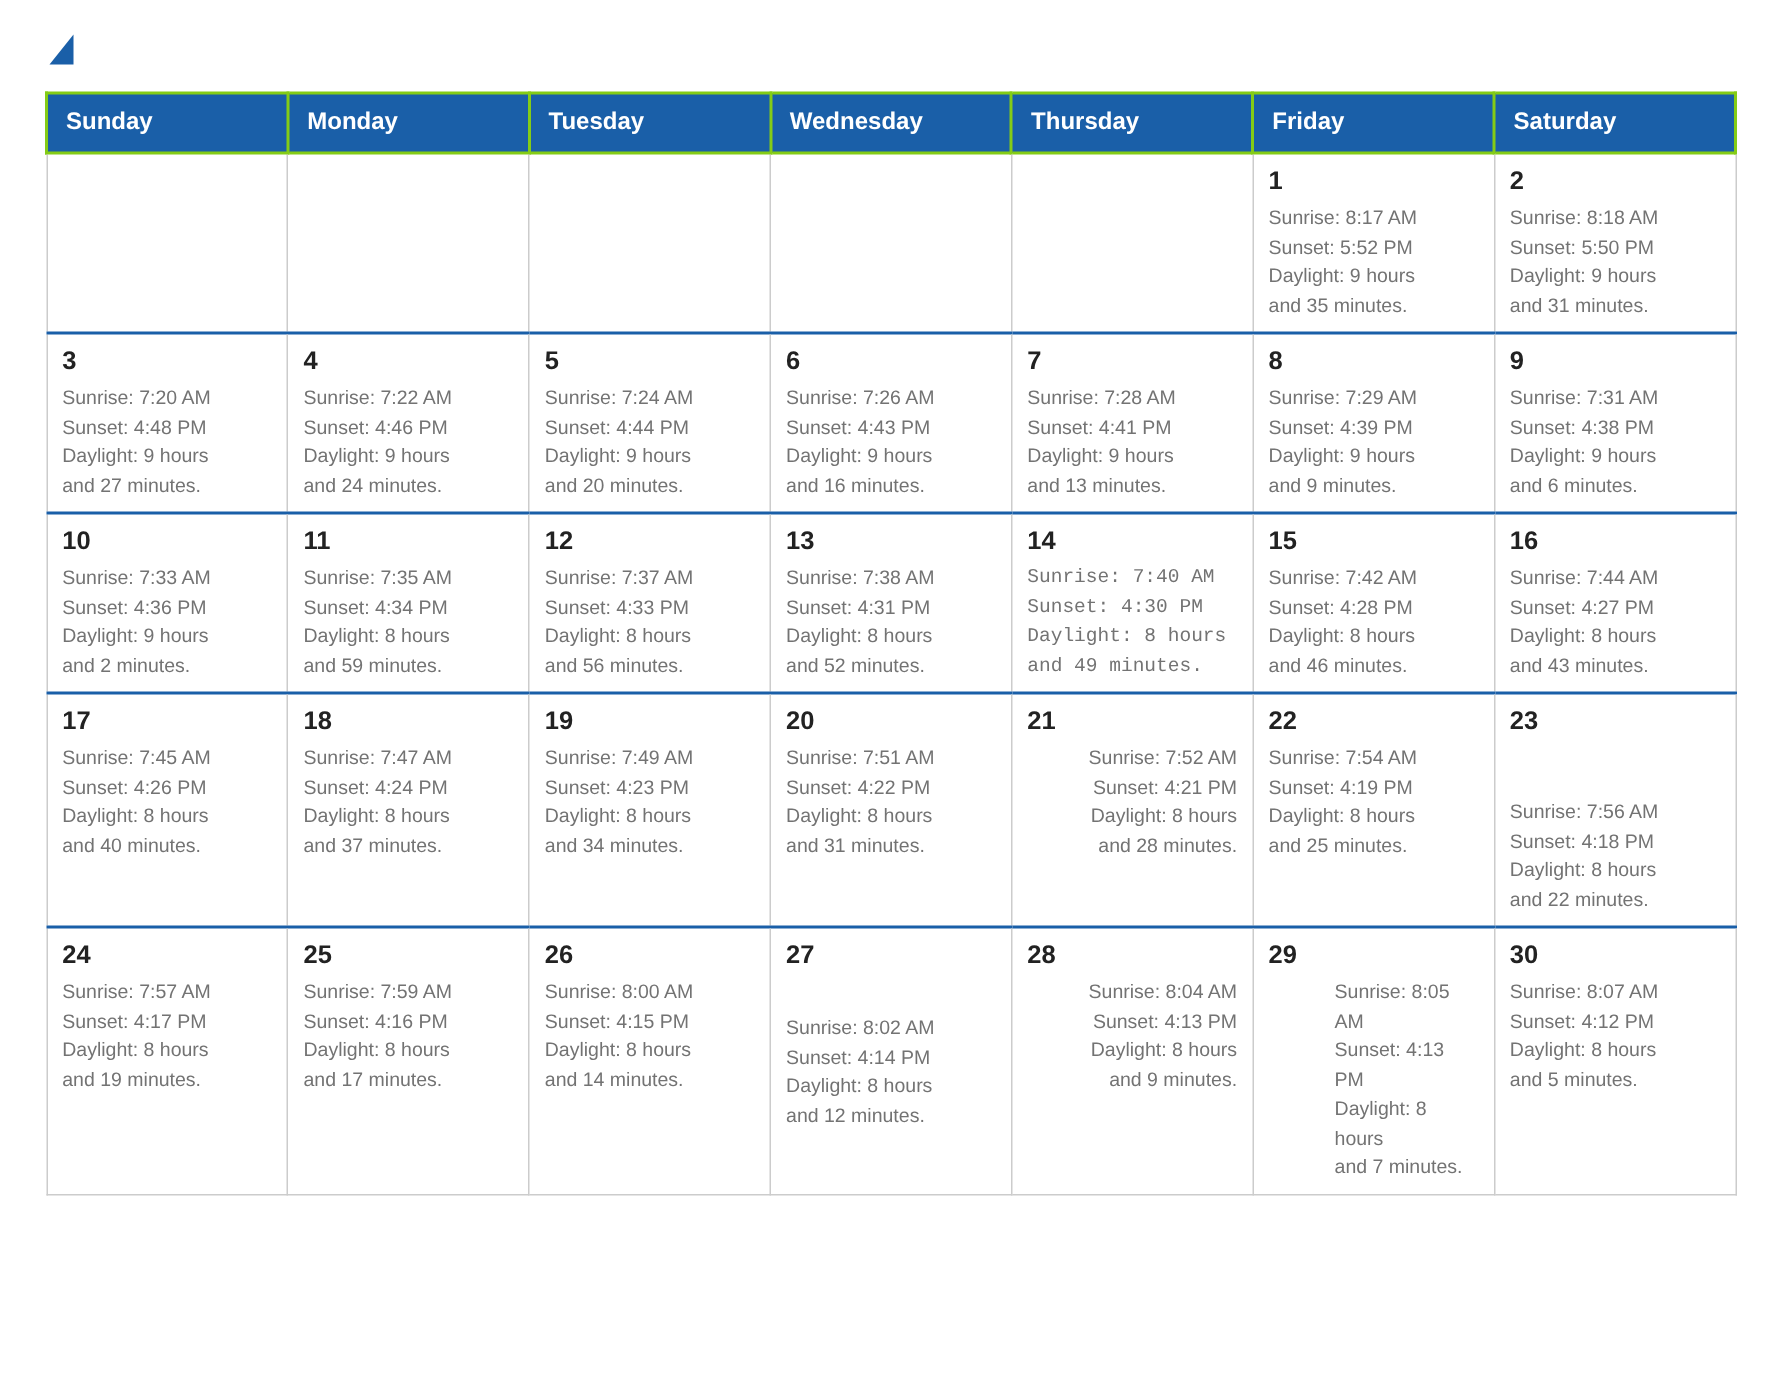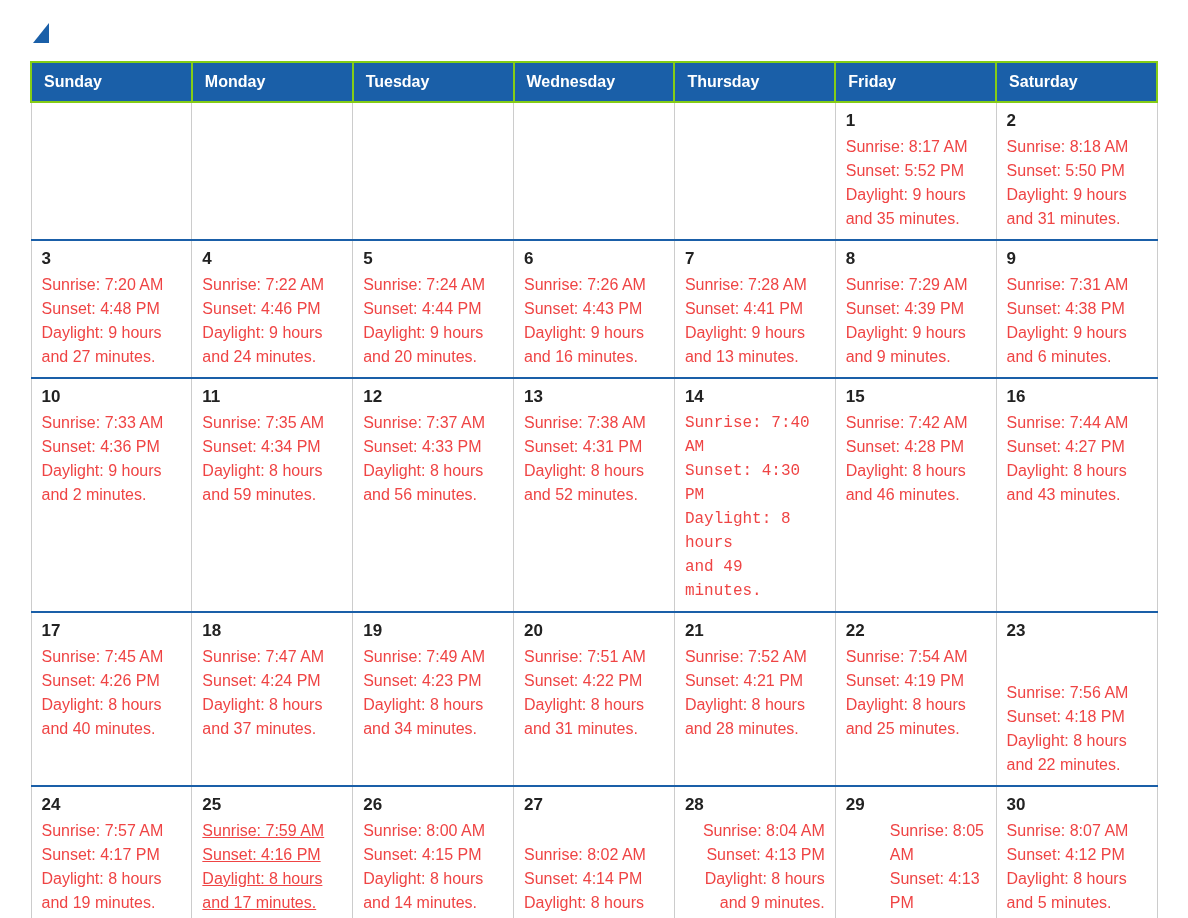--- a/index.html
+++ b/index.html
@@ -75,22 +75,22 @@
       border-top: 2px solid #1a5fa8;
     }
     .day-num {
       font-size: 17px;
       font-weight: 600;
       color: #222;
       margin-bottom: 4px;
       display: block;
     }
     .day-info {
-      font-size: 16px;
-      color: #ef4444;
+      font-size: 13px;
+      color: #737373;
       line-height: 1.5;
     }
     .empty-cell {
       background: #f5f5f5;
     }
     .logo-wrapper {
       display: flex;
       flex-direction: column;
       align-items: flex-start;
     }
@@ -286,21 +286,21 @@
         </td>
         <td>
           <span class="day-num">20</span>
           <div class="day-info" style="white-space: pre-line;">Sunrise: 7:51 AM
 Sunset: 4:22 PM
 Daylight: 8 hours
 and 31 minutes.</div>
         </td>
         <td>
           <span class="day-num">21</span>
-          <div class="day-info" style="white-space: pre-line;">Sunrise: 7:52 AM
+          <div class="day-info" style="white-space: pre-line; text-align: right;">Sunrise: 7:52 AM
 Sunset: 4:21 PM
 Daylight: 8 hours
 and 28 minutes.</div>
         </td>
         <td>
           <span class="day-num">22</span>
           <div class="day-info" style="white-space: pre-line;">Sunrise: 7:54 AM
 Sunset: 4:19 PM
 Daylight: 8 hours
 and 25 minutes.</div>
@@ -316,21 +316,21 @@
       <tr>
         <td>
           <span class="day-num">24</span>
           <div class="day-info" style="white-space: pre-line;">Sunrise: 7:57 AM
 Sunset: 4:17 PM
 Daylight: 8 hours
 and 19 minutes.</div>
         </td>
         <td>
           <span class="day-num">25</span>
-          <div class="day-info" style="white-space: pre-line; text-decoration: underline;">Sunrise: 7:59 AM
+          <div class="day-info" style="white-space: pre-line;">Sunrise: 7:59 AM
 Sunset: 4:16 PM
 Daylight: 8 hours
 and 17 minutes.</div>
         </td>
         <td>
           <span class="day-num">26</span>
           <div class="day-info" style="white-space: pre-line;">Sunrise: 8:00 AM
 Sunset: 4:15 PM
 Daylight: 8 hours
 and 14 minutes.</div>

